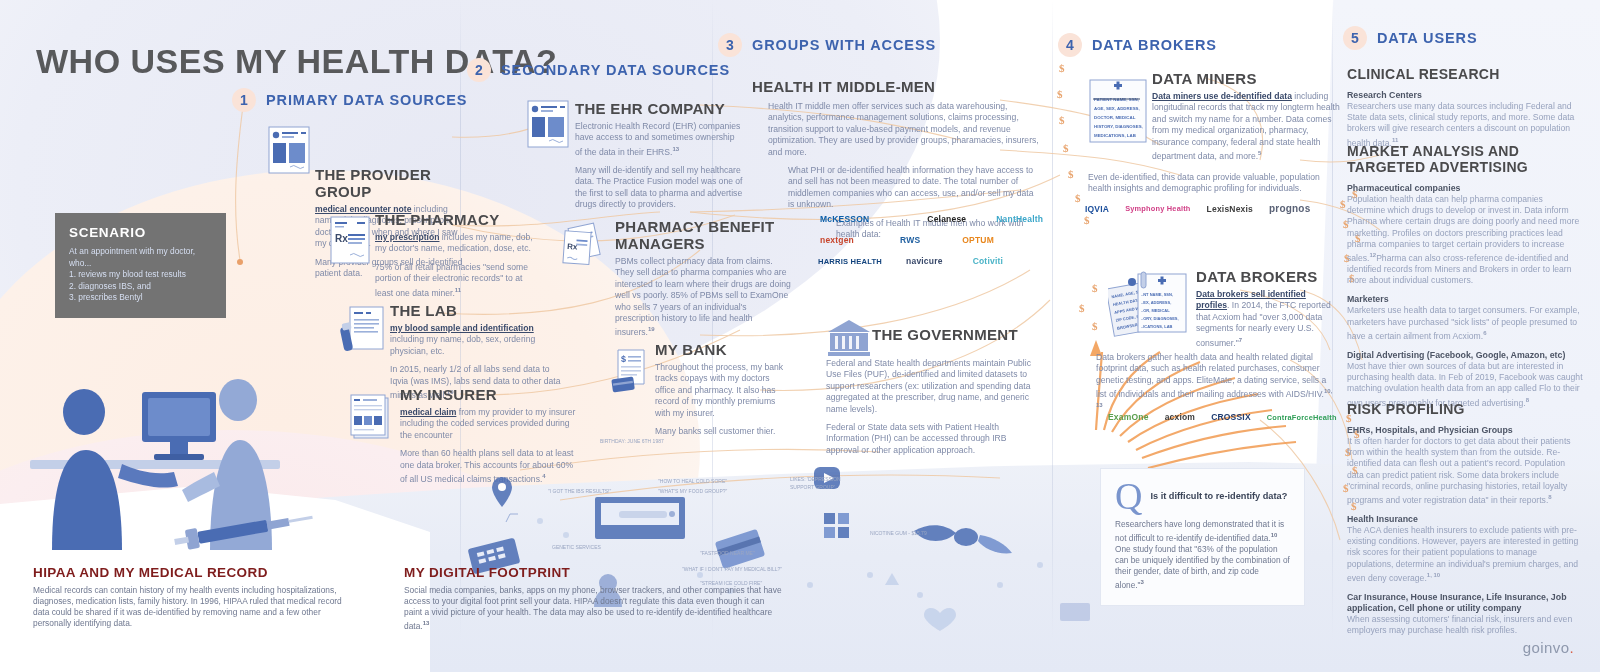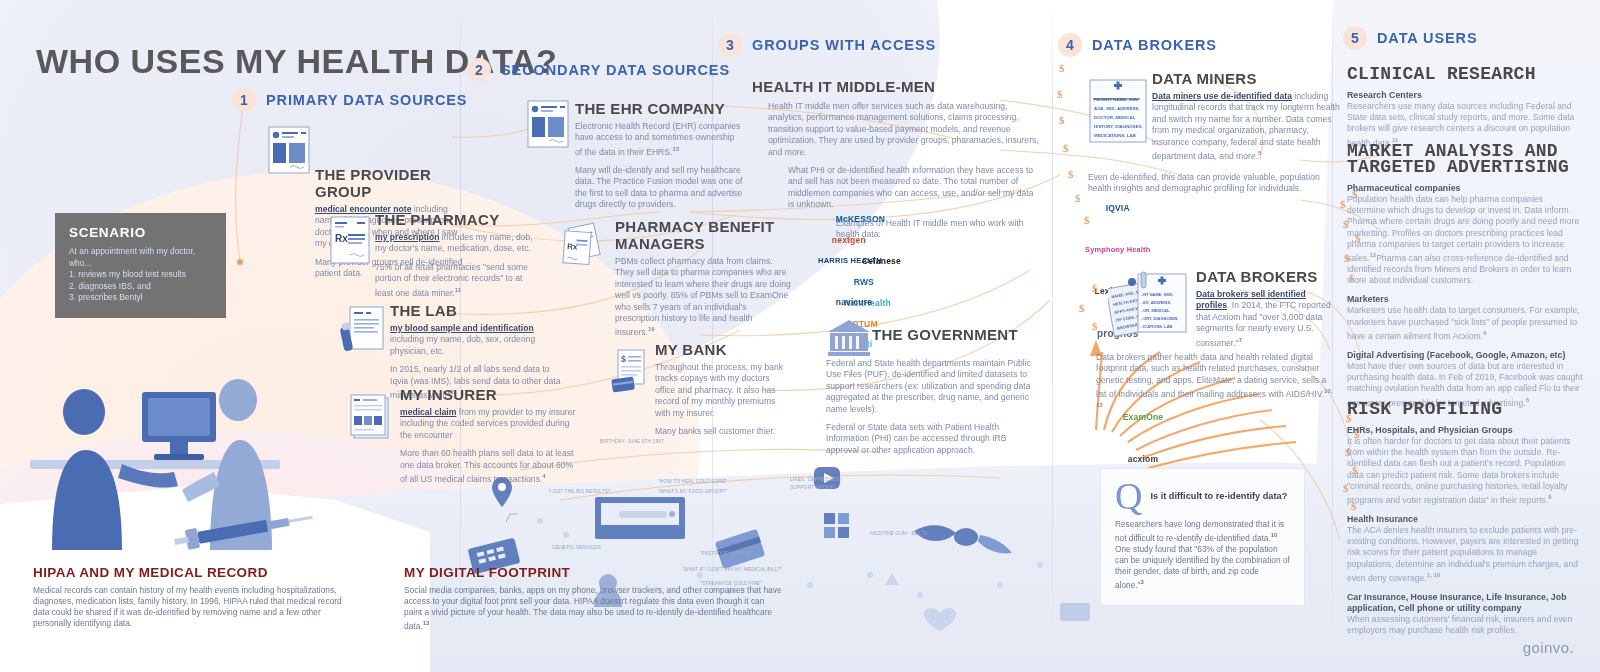--- a/index.html
+++ b/index.html
@@ -90,22 +90,22 @@
     text-transform: uppercase; color: #ffffff; margin-bottom: 6px;
   }
   .scenario .sc-line { font-size: 8.4px; line-height: 11.6px; color: #d6dff2; }
 
   
   .illus { position: absolute; left: 22px; top: 300px; width: 270px; height: 250px; }
 
   
   .user-sec { position: absolute; width: 236px; }
   .user-sec h3 {
-    font-size: 18px; font-weight: bold; color: #4a4a4c;
-    letter-spacing: .3px; text-transform: uppercase; line-height: 16px; margin-bottom: 3px; font-family: Liberation Mono, monospace;
+    font-size: 14px; font-weight: bold; color: #4a4a4c;
+    letter-spacing: .3px; text-transform: uppercase; line-height: 16px; margin-bottom: 3px;
   }
   .user-sec h4 {
     font-size: 8.8px; font-weight: bold; color: #4d5566; line-height: 11px; margin-top: 8px;
   }
   .user-sec p { font-size: 8.6px; line-height: 11.2px; color: #97a2bd; }
 
   
   .bottom-block { position: absolute; }
   .bottom-block h3 {
     font-size: 13.5px; font-weight: bold; color: #7f1d1d;
@@ -117,21 +117,21 @@
   .qbox {
     position: absolute; left: 1100px; top: 468px; width: 205px; padding: 12px 14px 14px;
     background: #fbfcfe; border: 1px solid #e2e7f2;
   }
   .qbox .q-row { display: flex; align-items: center; gap: 8px; margin-bottom: 8px; }
   .qbox .q-glyph { font-family: "Liberation Serif", serif; font-size: 38px; line-height: 30px; color: #7a95cd; font-weight: normal; }
   .qbox .q-text { font-size: 9.2px; font-weight: bold; color: #3b4559; line-height: 11px; }
   .qbox p { font-size: 8.3px; line-height: 11px; color: #6f7890; }
 
   
-  .logo-row { position: absolute; display: flex; gap: 32px; align-items: center; flex-direction: column; }
+  .logo-row { position: absolute; display: flex; gap: 16px; align-items: center; }
   .logo {
     font-size: 8.5px; font-weight: bold; letter-spacing: .2px;
     display: flex; align-items: center; gap: 3px; white-space: nowrap;
   }
 
   .dollar {
     position: absolute; color: #e8a46e; font-size: 11px; font-weight: bold;
     font-family: "Liberation Serif", serif;
   }
 

